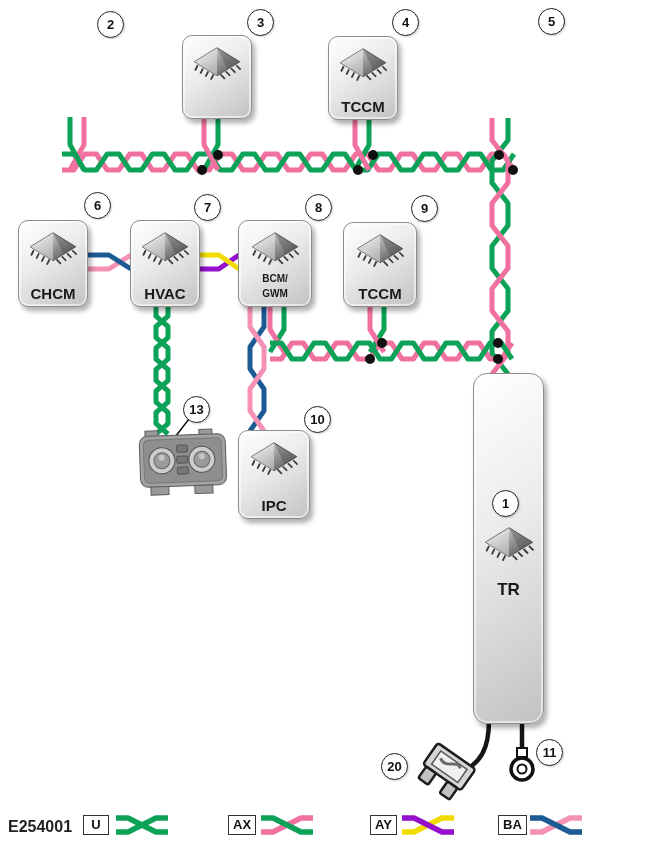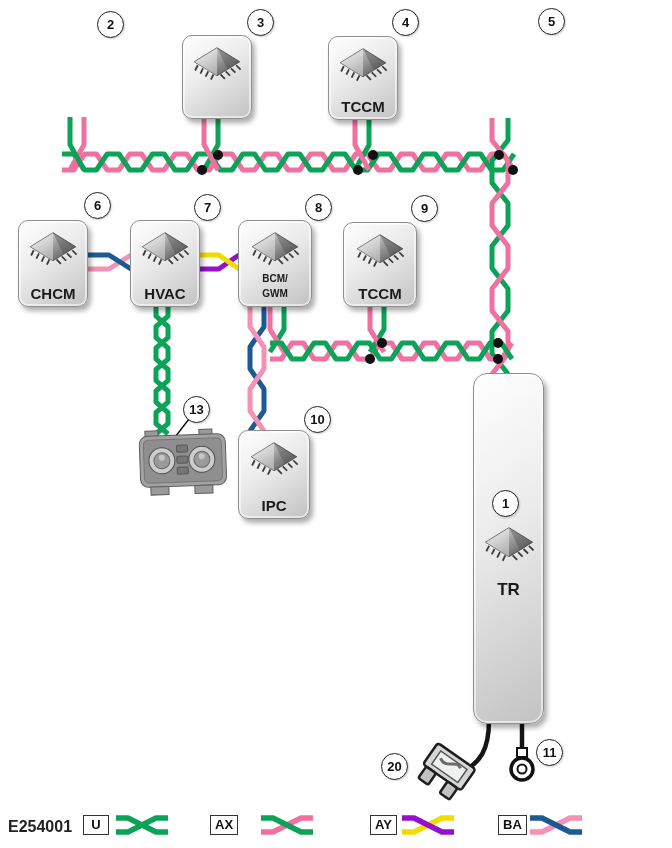--- a/index.html
+++ b/index.html
@@ -203,21 +203,21 @@
   <div class="callout" style="left:536px;top:739px">11</div>
   <div class="callout" style="left:381px;top:753px">20</div>
   <div class="callout" style="left:183px;top:396px">13</div>
 
   <div class="figcode">E254001</div>
   <div class="lg-box" style="left:83px">U</div>
   <span class="legend-icon" style="left:113px"><svg width="58" height="26" viewBox="0 0 58 26">
         <path d="M3,20 H15 L43,6 H55" fill="none" stroke="#0CA258" stroke-width="5.5" stroke-linejoin="round"></path>
         <path d="M3,6 H15 L43,20 H55" fill="none" stroke="#0CA258" stroke-width="5.5" stroke-linejoin="round"></path>
       </svg></span>
-  <div class="lg-box" style="left:210px">AX</div>
+  <div class="lg-box" style="left:228px">AX</div>
   <span class="legend-icon" style="left:258px"><svg width="58" height="26" viewBox="0 0 58 26">
         <path d="M3,20 H15 L43,6 H55" fill="none" stroke="#F0709F" stroke-width="5.5" stroke-linejoin="round"></path>
         <path d="M3,6 H15 L43,20 H55" fill="none" stroke="#0CA258" stroke-width="5.5" stroke-linejoin="round"></path>
       </svg></span>
   <div class="lg-box" style="left:370px">AY</div>
   <span class="legend-icon" style="left:399px"><svg width="58" height="26" viewBox="0 0 58 26">
         <path d="M3,20 H15 L43,6 H55" fill="none" stroke="#F2DC00" stroke-width="5.5" stroke-linejoin="round"></path>
         <path d="M3,6 H15 L43,20 H55" fill="none" stroke="#9410CC" stroke-width="5.5" stroke-linejoin="round"></path>
       </svg></span>
   <div class="lg-box" style="left:498px">BA</div>

